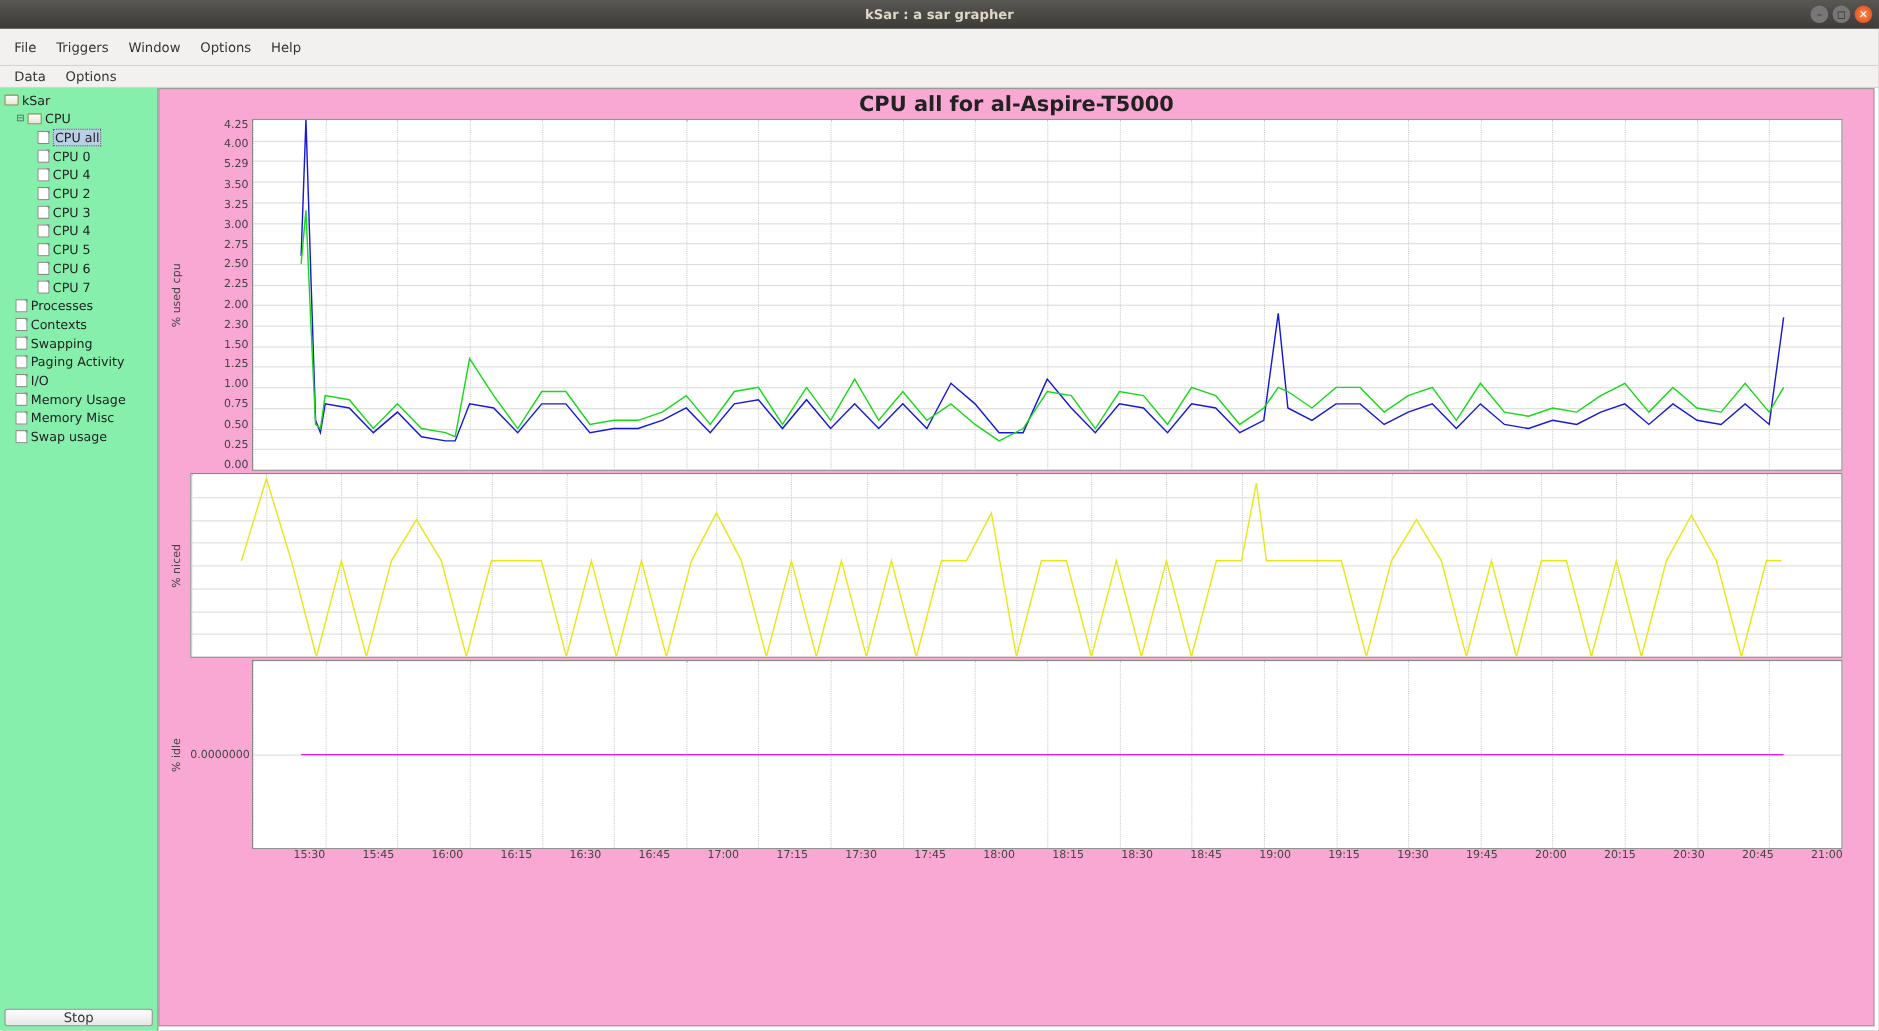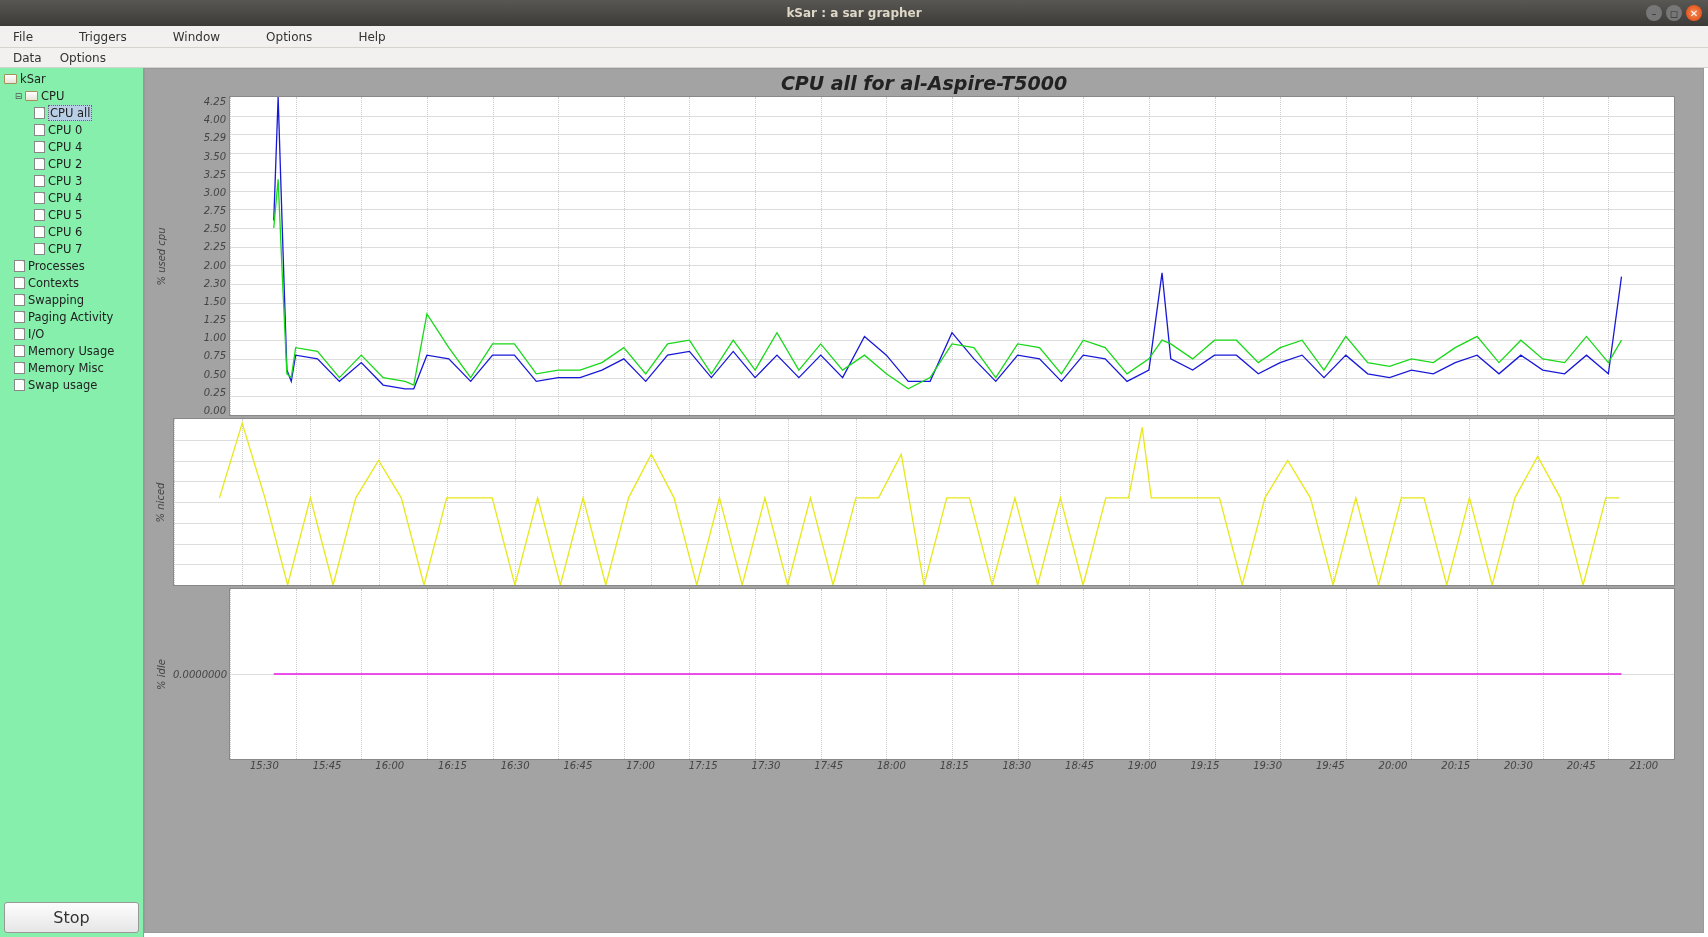--- a/index.html
+++ b/index.html
@@ -8,21 +8,21 @@
 .titlebar { height: 26px; background: linear-gradient(#595753,#3c3b37); color: #dfd8c8; display: flex; align-items: center; justify-content: center; position: relative; }
 .titlebar .title { font-weight: bold; font-size: 12px; }
 .titlebar .controls { position: absolute; right: 6px; display: flex; gap: 4px; }
 .wc { width: 16px; height: 16px; border-radius: 8px; display: flex; align-items: center; justify-content: center; font-size: 10px; color: #333; }
 .wc.min { background: #777; }
 .wc.max { background: #777; }
 .wc.close { background: radial-gradient(#f58e5a,#e04006); color: #fff; }
 
 .app { background: #f2f1f0; height: 911px; display: flex; flex-direction: column; }
 
-.menubar { height: 22px; background: #f2f1f0; border-bottom: 1px solid #d6d2cd; display: flex; align-items: center; padding-left: 4px; gap: 28px; }
+.menubar { height: 34px; background: #f2f1f0; border-bottom: 1px solid #d6d2cd; display: flex; align-items: center; padding-left: 4px; }
 .menubar span { padding: 2px 9px; font-size: 12px; color: #333; }
 
 .docbar { height: 18px; background: #f2f1f0; border: 1px solid #a0a0a0; margin: 1px 2px 0 2px; display: flex; align-items: center; padding: 0 2px; font-size: 11px; color: #333; position: relative; }
 .docbar .docicon { width: 12px; height: 12px; border: 1px solid #777; background: #fff; margin-right: 4px; }
 .docbar .db-title { font-weight: bold; }
 .docbar .db-ctrl { margin-left: auto; display: flex; gap: 3px; }
 .db-btn { width: 14px; height: 14px; border: 1px solid #888; background: #eee; font-size: 9px; display:flex; align-items:center; justify-content:center; }
 
 .submenu { height: 20px; background: #f2f1f0; border-bottom: 1px solid #d6d2cd; display: flex; align-items: center; padding-left: 4px; }
 .submenu span { padding: 1px 9px; font-size: 12px; color: #333; }
@@ -33,38 +33,38 @@
 .tree { flex: 1; padding: 2px; font-size: 11.5px; color: #222; }
 .tree .node { display: flex; align-items: center; height: 17px; padding-left: 2px; }
 .tree .leaficon { width: 11px; height: 12px; border: 1px solid #888; background: #fff; margin-right: 3px; flex-shrink:0; position: relative; }
 .tree .leaficon:after { content:''; position:absolute; right:-1px; top:-1px; width:0;height:0; border-left:3px solid transparent; border-top:3px solid #888; }
 .tree .foldericon { width: 13px; height: 10px; background: linear-gradient(#fff,#e8e4d8); border: 1px solid #a68f5a; border-radius: 1px; margin-right: 3px; flex-shrink:0; }
 .tree .toggle { width: 9px; height:9px; font-size:9px; color:#555; margin-right:2px; user-select:none; display:flex;align-items:center;justify-content:center;}
 .tree .depth0 { padding-left: 2px; }
 .tree .depth1 { padding-left: 12px; }
 .tree .depth2 { padding-left: 32px; }
 .tree .node.selected span { background: #b8cfe5; border: 1px dotted #666; padding: 0 1px; }
-.stopbtn { margin: 4px; height: 31px; border: 1px solid #999; background: linear-gradient(#fdfdfd,#e6e6e6); display:flex;align-items:center;justify-content:center; font-size:16px; color:#333; border-radius:3px; }
-
-.chartarea { flex: 1; border: 1px solid #999; margin: 0 4px 4px 0; background: #a3a3a3; display:flex; flex-direction:column;font-style:italic; }
+.stopbtn { margin: 4px; height: 16px; border: 1px solid #999; background: linear-gradient(#fdfdfd,#e6e6e6); display:flex;align-items:center;justify-content:center; font-size:12px; color:#333; border-radius:3px; }
+
+.chartarea { flex: 1; border: 1px solid #999; margin: 0 4px 4px 0; background: #f9a8d4; display:flex; flex-direction:column; }
 .chart-title { text-align:center; font-weight:bold; font-size:19px; color:#222; padding: 3px 0 2px 0; }
 
 .plots { flex:1; display:flex; padding: 0 28px 0 4px; flex-direction:column; }
 .plotrow { display:flex; }
 .ylabel { width: 24px; display:flex; align-items:center; justify-content:center; }
 .ylabel span { transform: rotate(-90deg); font-size: 10px; color:#444; white-space:nowrap; }
 .yticks { width: 56px; display:flex; flex-direction:column; justify-content:space-between; text-align:right; padding-right:3px; font-size:10px; color:#444; }
 .plotbody { flex:1; border: 1px solid #888; position:relative; background:#fff; overflow:hidden; }
 .plotbody .grid { position:absolute; inset:0; }
 .plotbody .grid .gh { position:absolute; left:0; right:0; border-top:1px solid #ddd; }
 .plotbody .grid .gv { position:absolute; top:0; bottom:0; border-left:1px dotted #ccc; }
 .plotbody svg { position:absolute; inset:0; width:100%; height:100%; }
 
 .xticks { display:flex; padding-left: 84px; padding-right: 0; font-size:10px; color:#444; height:16px; align-items:flex-start; }
-.xticks span { flex:1; text-align:center; }
+.xticks span { flex:1; text-align:right; }
 
 .legend { display:flex; justify-content:center; align-items:center; padding: 0 0 4px 0; gap: 10px; font-size: 11.5px; color:#333; }
 .legend .box { border:1px solid #888; background:#fff; padding: 2px 8px; display:flex; gap:10px; align-items:center; }
 .lg { display:flex; align-items:center; gap:4px; }
 .lg .swatch { width:18px; height:3px; }
 .sw-user { background:#1818d8; }
 .sw-system { background:#18d818; }
 .sw-nice { background:#e8e818; }
 .sw-idle { background:#e818e8; }
 </style>

